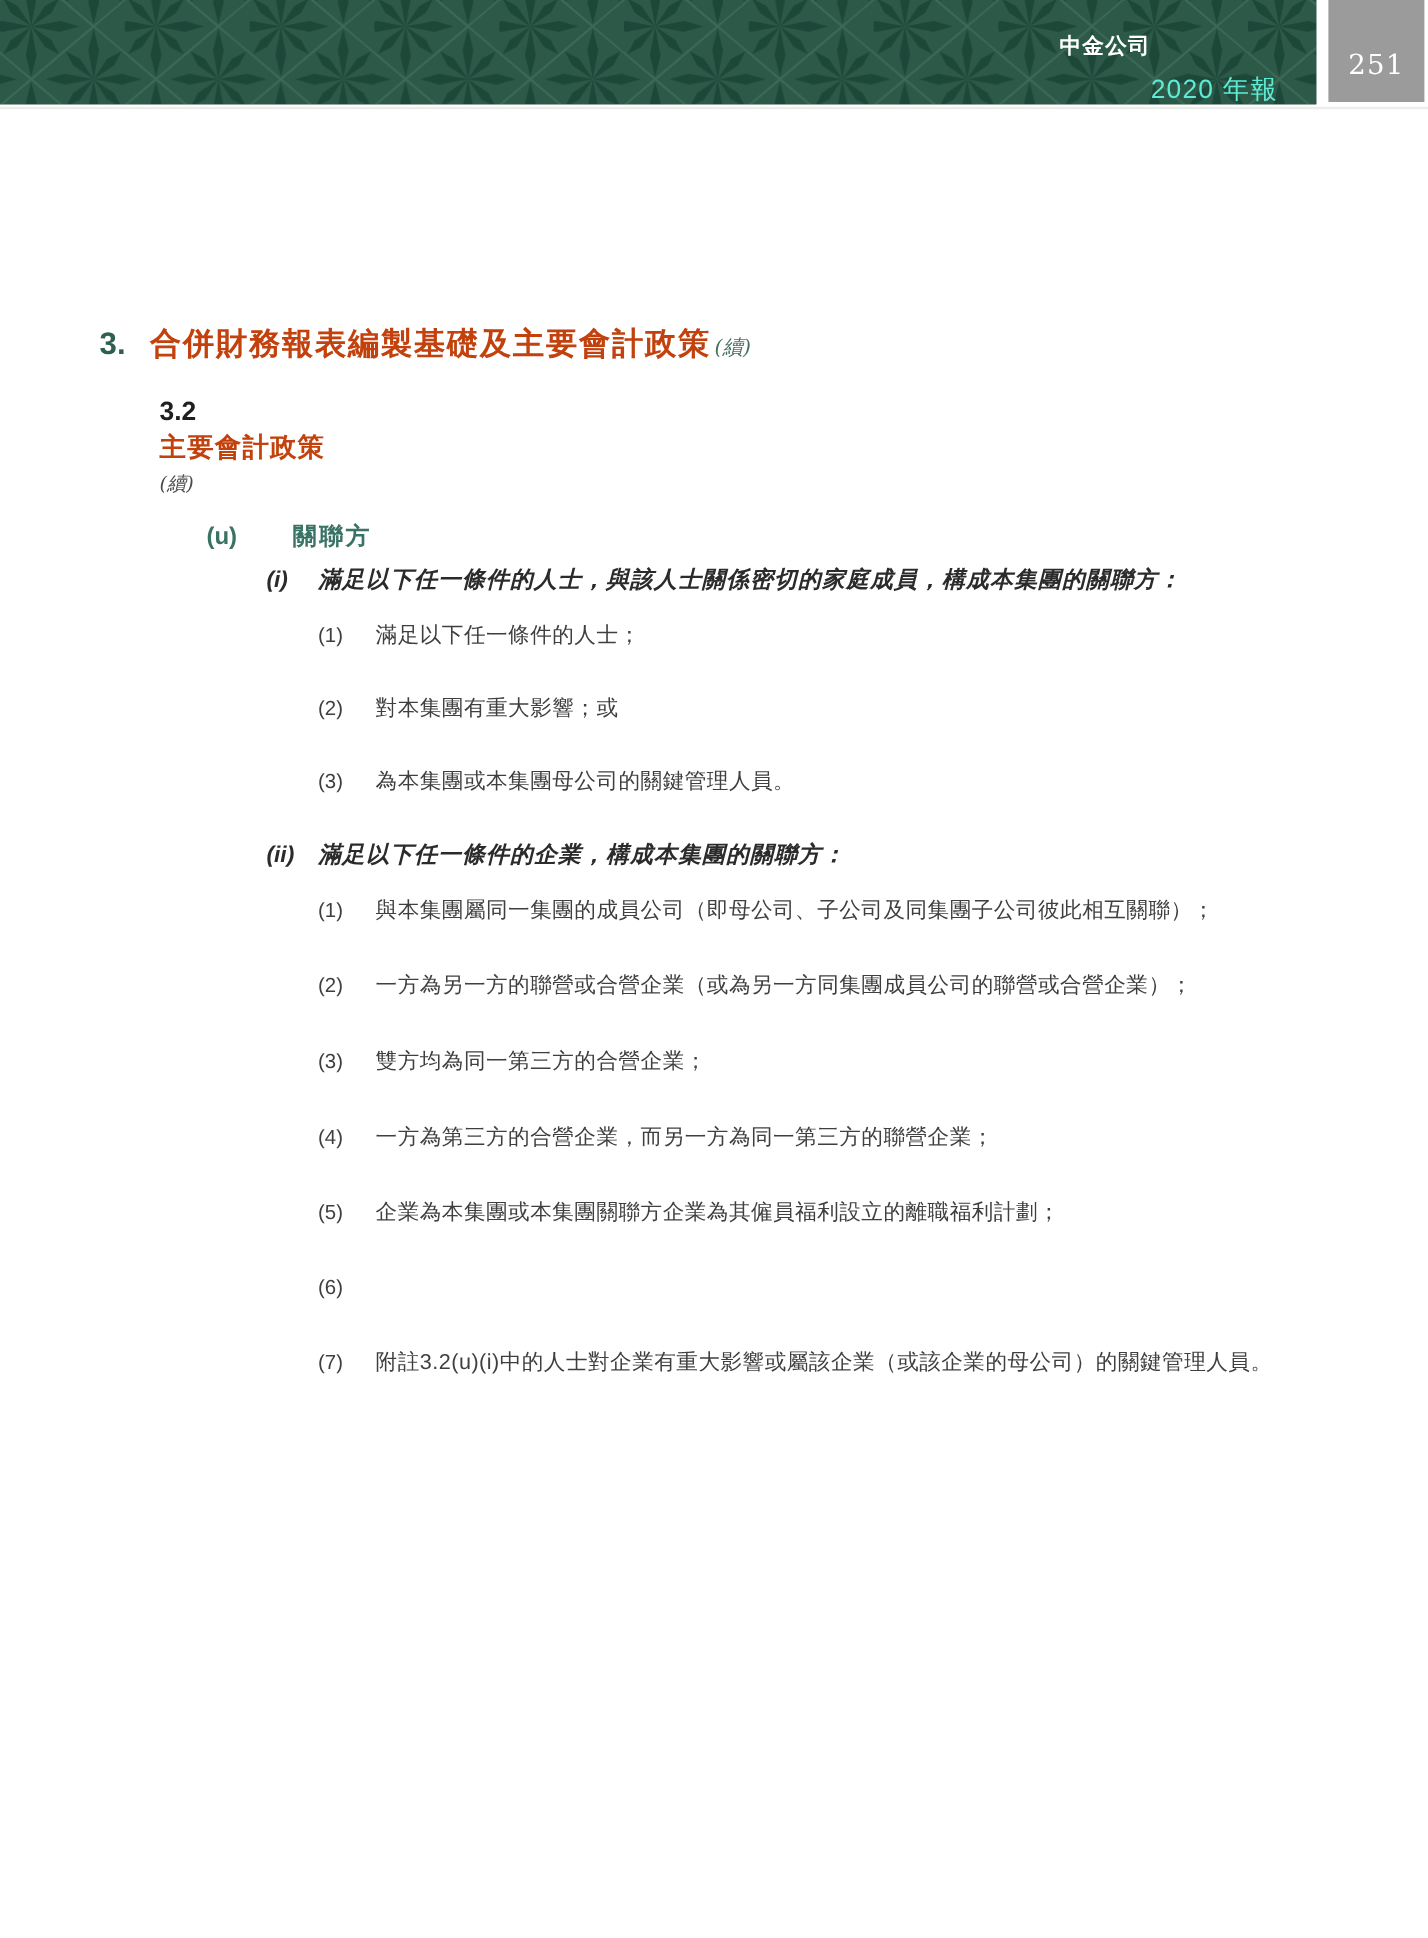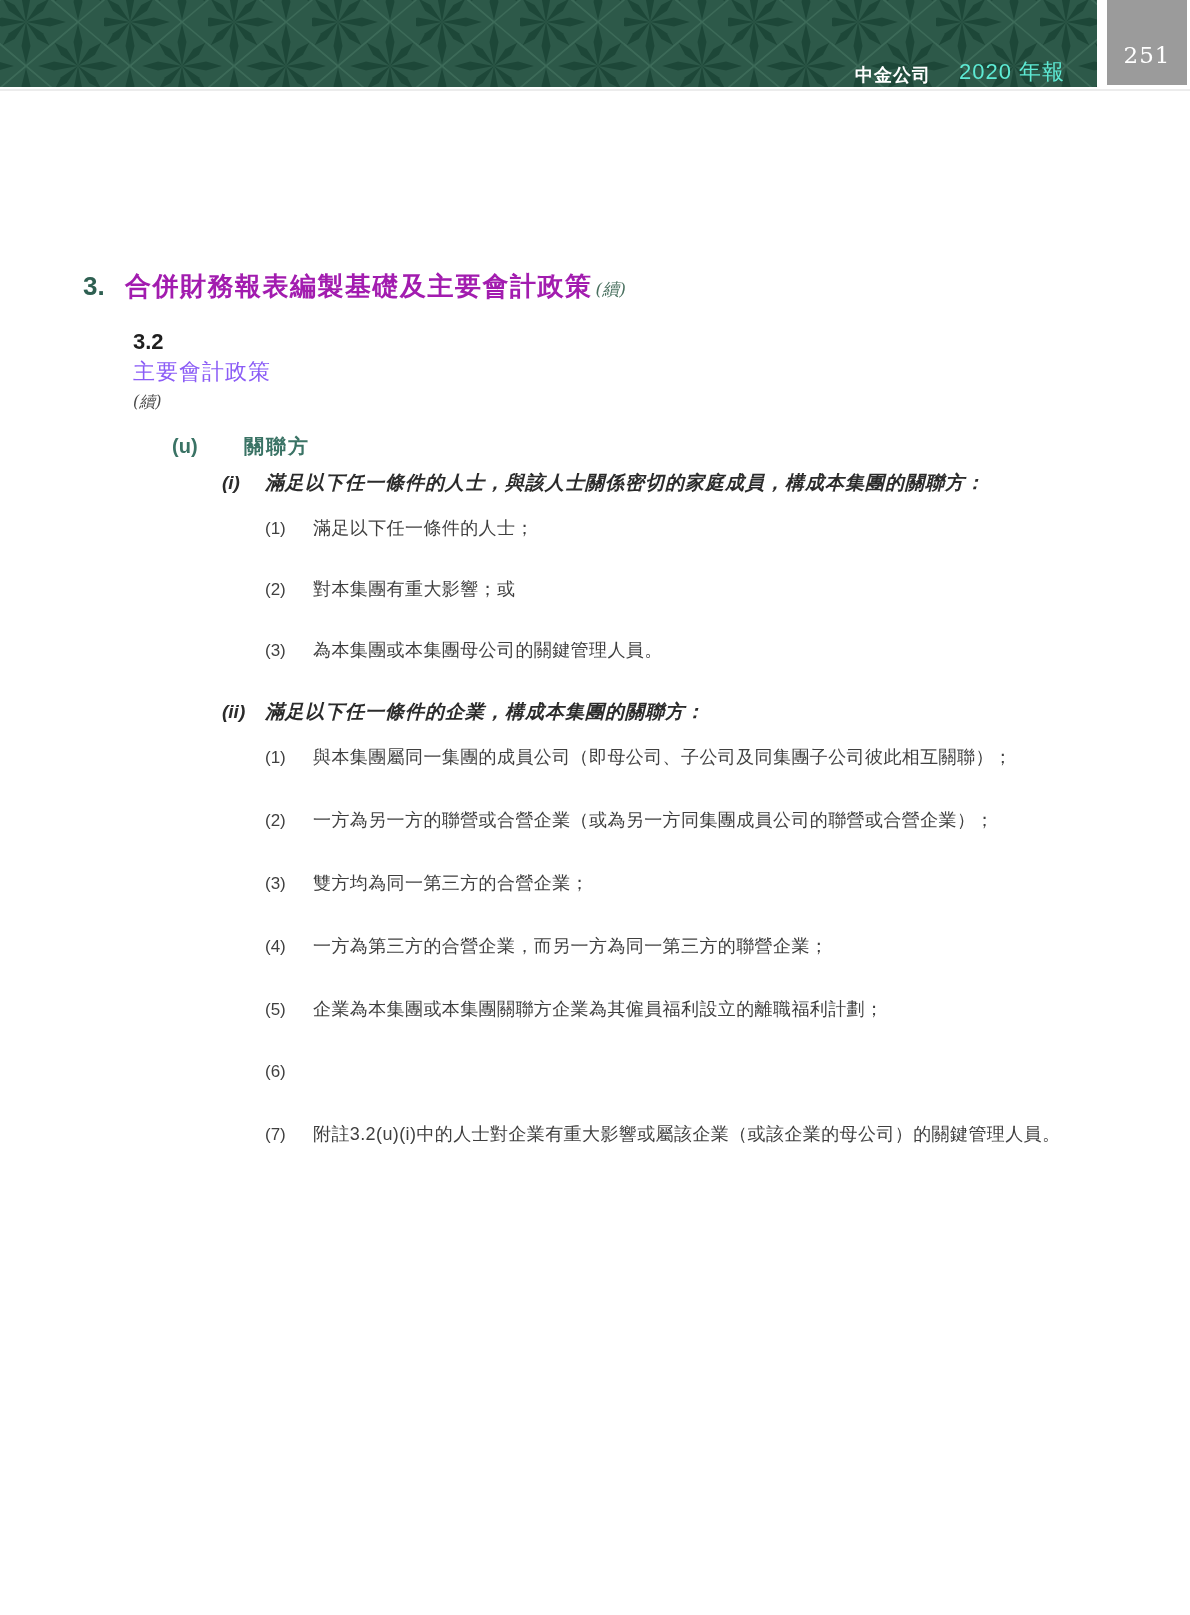--- a/index.html
+++ b/index.html
@@ -16,21 +16,21 @@
   
   .header-band{
     position:absolute; top:0; left:0;
     width:1097px; height:87px;
     background:#2d5949;
     overflow:hidden;
   }
   .header-band svg{position:absolute;top:0;left:0;display:block;}
   .band-caption{
     position:absolute; top:0; right:32px; height:100%;
-    display:flex; align-items:flex-end; gap:28px;
+    display:flex; align-items:flex-start; gap:0;
     padding-top:26px; box-sizing:border-box;
     z-index:2; white-space:nowrap;
   }
   .band-company{color:#ffffff;font-weight:bold;font-size:18px;letter-spacing:1px;}
   .band-report{color:#5eead4;font-size:22px;letter-spacing:1px;margin-top:34px;}
   .page-box{
     position:absolute; top:0; left:1107px;
     width:80px; height:85px;
     background:#9b9b9b;
     display:flex; align-items:center; justify-content:center;
@@ -45,38 +45,38 @@
 
   
   .content{position:absolute; top:260px; left:0; width:1190px;}
 
   .h1-row{
     display:flex; align-items:baseline;
     margin:8px 0 0 83px;
     line-height:36px;
   }
   .h1-num{width:42px; font-size:26px; font-weight:bold; color:#2e5f51; flex:none;}
-  .h1-title{font-size:26px; font-weight:bold; color:#a21caf; letter-spacing:1.5px;}
+  .h1-title{font-size:26px; font-weight:bold; color:#c2410c; letter-spacing:1.5px;}
 
   .cont{
     font-family:"DejaVu Serif", serif;
     font-style:italic;
     margin-left:3px;
   }
   .cont-h1{font-size:17px; color:#49705f;}
   .cont-h2{font-size:16px; color:#4a4a4a;}
 
   .h2-row{
     display:flex; align-items:baseline;
     margin:20px 0 0 130px;
     line-height:30px;
     flex-direction:column;
   }
   .h2-num{width:48px; font-size:22px; font-weight:bold; color:#1f1f1f; flex:none;}
-  .h2-title{font-size:22px; font-weight:normal; color:#8b5cf6; letter-spacing:1px;}
+  .h2-title{font-size:22px; font-weight:bold; color:#c2410c; letter-spacing:1px;}
 
   .h3-row{
     display:flex; align-items:baseline;
     margin:16px 0 0 172px;
     line-height:26px;
   }
   .h3-marker{width:44px; font-size:20px; font-weight:bold; color:#3a7365; flex:none;}
   .h3-title{font-size:20px; font-weight:bold; color:#3a7365; letter-spacing:2px;padding-left:28px;}
 
   .roman-row{

